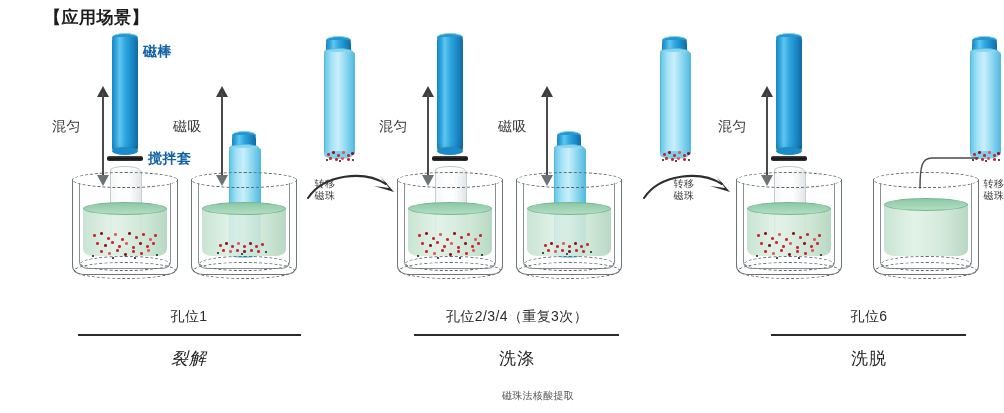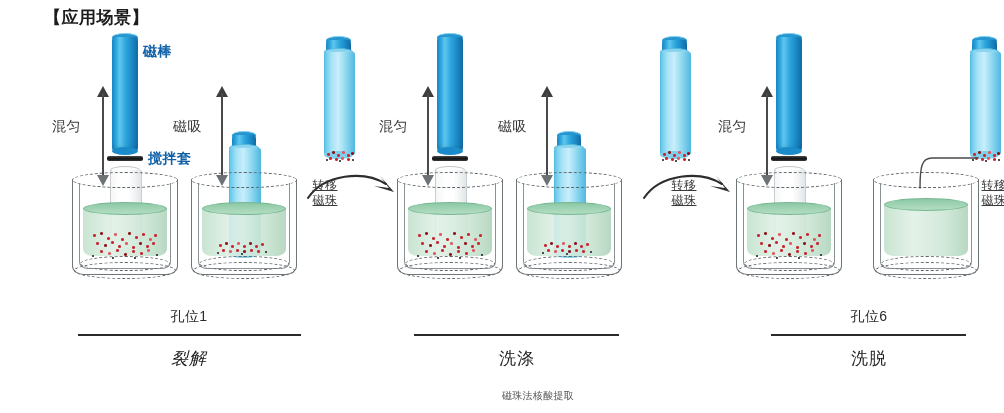--- a/index.html
+++ b/index.html
@@ -24,22 +24,22 @@
   
   .lbl{
     position:absolute;font-size:14px;color:#3a3a3a;white-space:nowrap;
     letter-spacing:.5px;
   }
   .lbl-blue{
     position:absolute;font-size:14px;font-weight:bold;color:#1161a8;
     white-space:nowrap;letter-spacing:.5px;
   }
   .lbl-2l{
-    position:absolute;font-size:12px;color:#3a3a3a;white-space:nowrap;
-    line-height:1.22em;text-align:left;letter-spacing:.5px;text-decoration:underline;
+    position:absolute;font-size:10px;color:#3a3a3a;white-space:nowrap;
+    line-height:1.22em;text-align:left;letter-spacing:.5px;
   }
   .well-lbl{
     position:absolute;font-size:14px;color:#2b2b2b;white-space:nowrap;
     text-align:center;letter-spacing:.4px;
   }
   .phase-lbl{
     position:absolute;font-size:17px;color:#1c1c1c;white-space:nowrap;
     text-align:center;letter-spacing:1px;
   }
   .caption{
@@ -569,20 +569,21 @@
     <div class="lbl-2l" style="left:958px;top:178px;transform:translateX(-50%);">
       <div>转移</div>
       <div>磁珠</div>
     </div>
   </div>
 
   <div class="well-lbl" style="left:153px;top:308px;transform:translateX(-50%);">孔位1</div>
   <div class="rule" style="left:42px;top:334px;width:223px;"></div>
   <div class="phase-lbl" style="left:153px;top:347px;transform:translateX(-50%);font-style:italic;">裂解</div>
 
+  <div class="well-lbl" style="left:481px;top:308px;transform:translateX(-50%);">孔位2/3/4（重复3次）</div>
   <div class="rule" style="left:378px;top:334px;width:205px;"></div>
   <div class="phase-lbl" style="left:481px;top:347px;transform:translateX(-50%);">洗涤</div>
 
   <div class="well-lbl" style="left:833px;top:308px;transform:translateX(-50%);">孔位6</div>
   <div class="rule" style="left:735px;top:334px;width:195px;"></div>
   <div class="phase-lbl" style="left:833px;top:347px;transform:translateX(-50%);">洗脱</div>
 
   <div class="caption" style="left:502px;top:389px;transform:translateX(-50%);">磁珠法核酸提取</div>
 
 </div>

